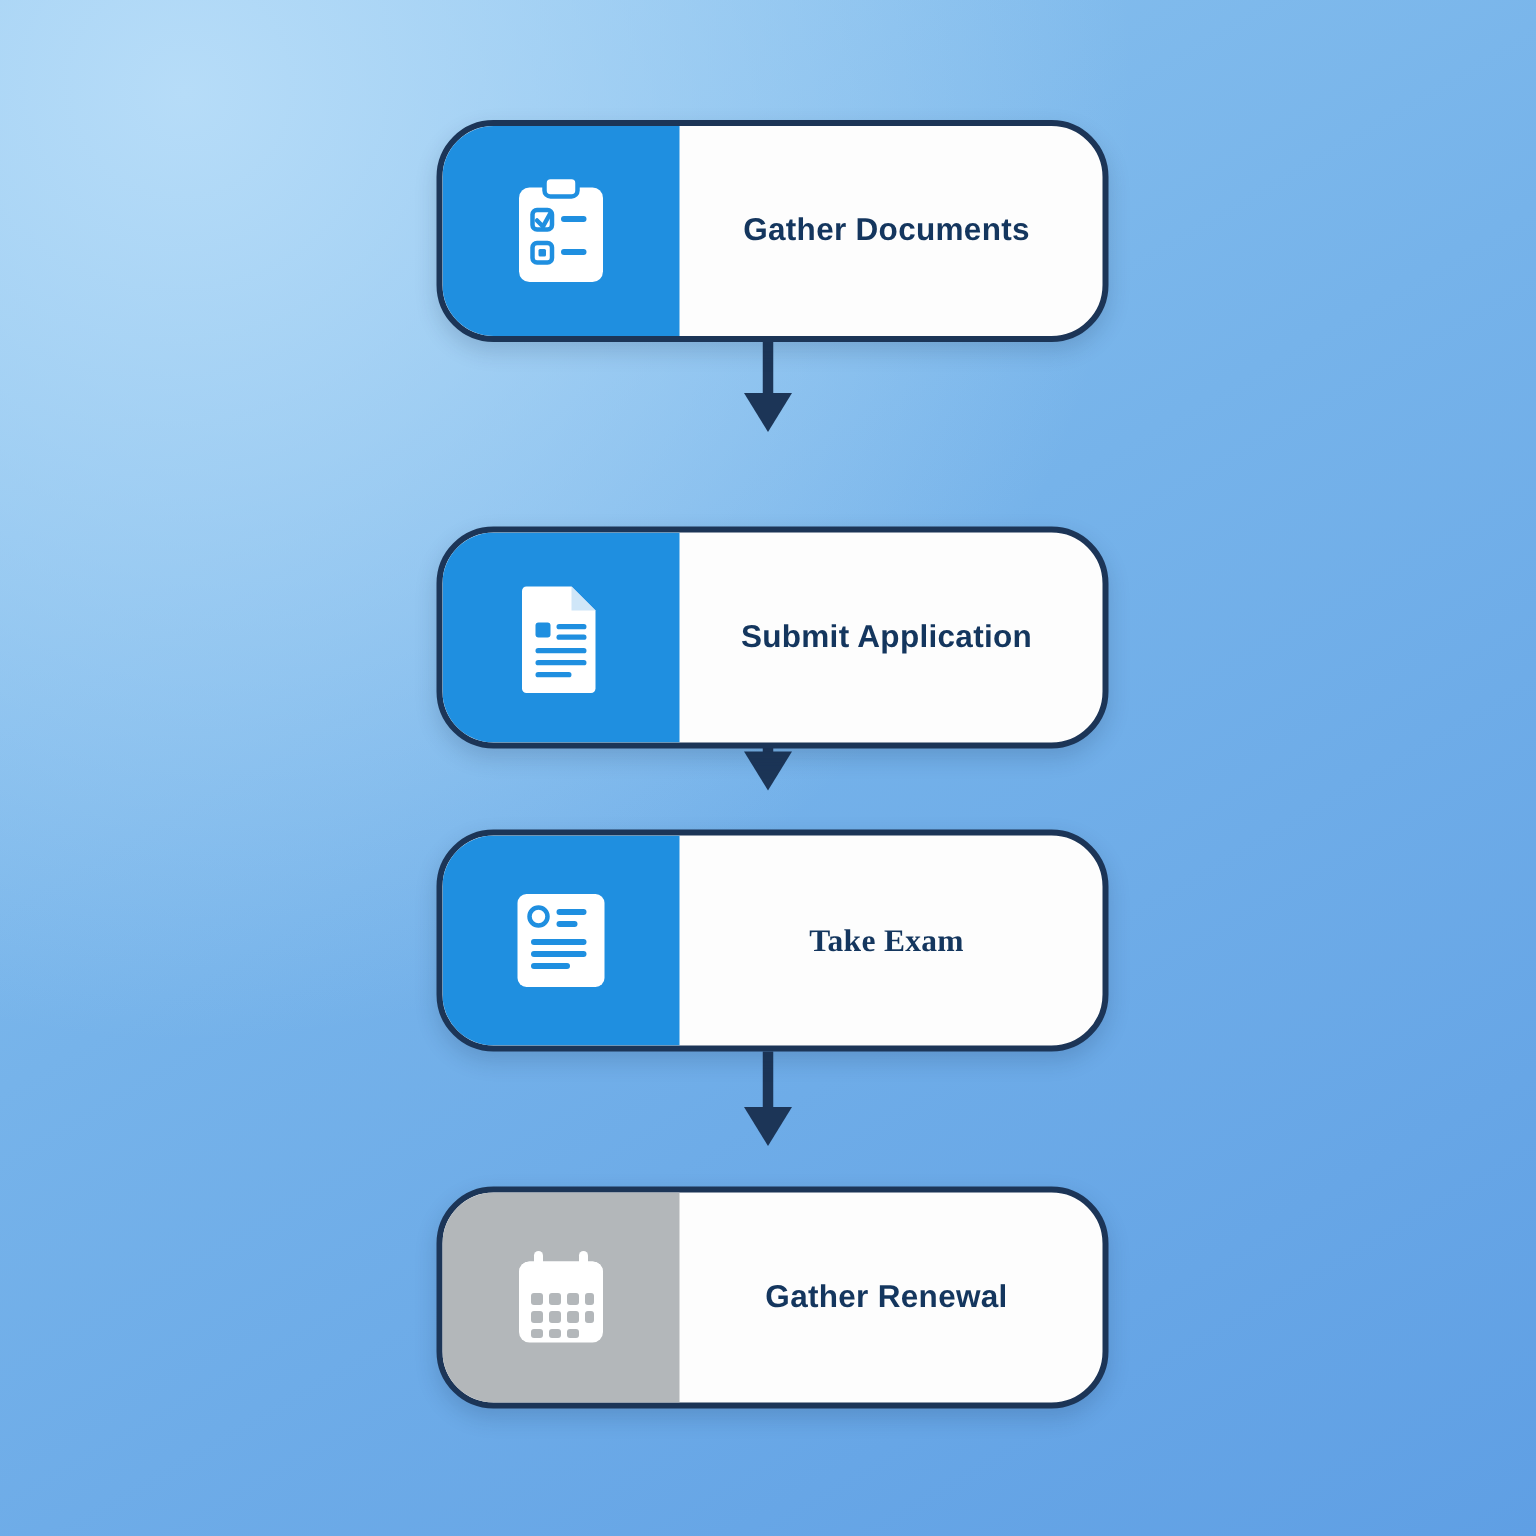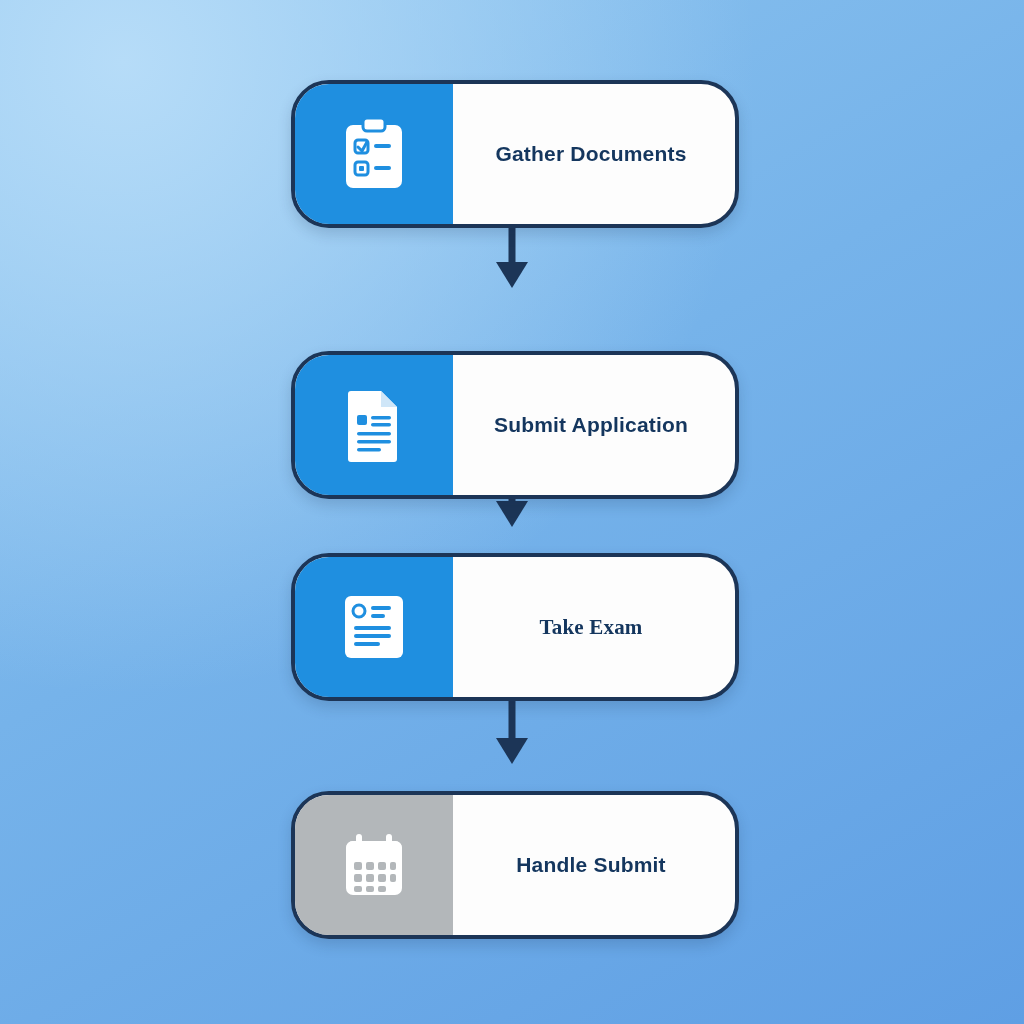--- a/index.html
+++ b/index.html
@@ -168,17 +168,17 @@
               <rect x="25" y="42" width="8" height="8" rx="2"></rect>
               <rect x="37" y="42" width="8" height="8" rx="2"></rect>
               <rect x="49" y="42" width="6" height="8" rx="2"></rect>
               <rect x="13" y="54" width="8" height="6" rx="2"></rect>
               <rect x="25" y="54" width="8" height="6" rx="2"></rect>
               <rect x="37" y="54" width="8" height="6" rx="2"></rect>
             </g>
           </svg>
         </span>
       </div>
-      <div class="label">Handle Submit</div>
+      <div class="label">Gather Renewal</div>
     </div>
 
   </div>
 </div>
 
 </body></html>

